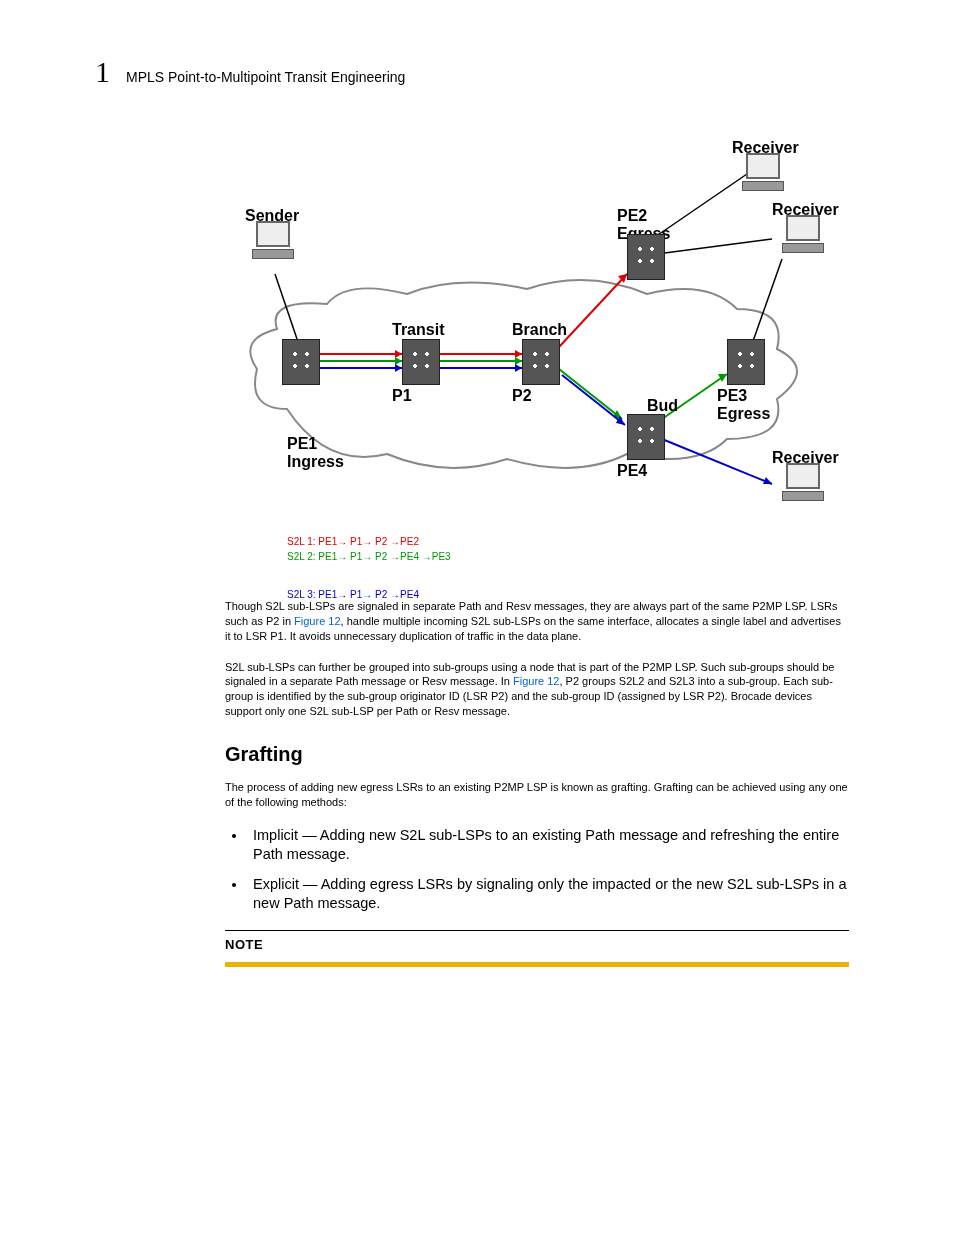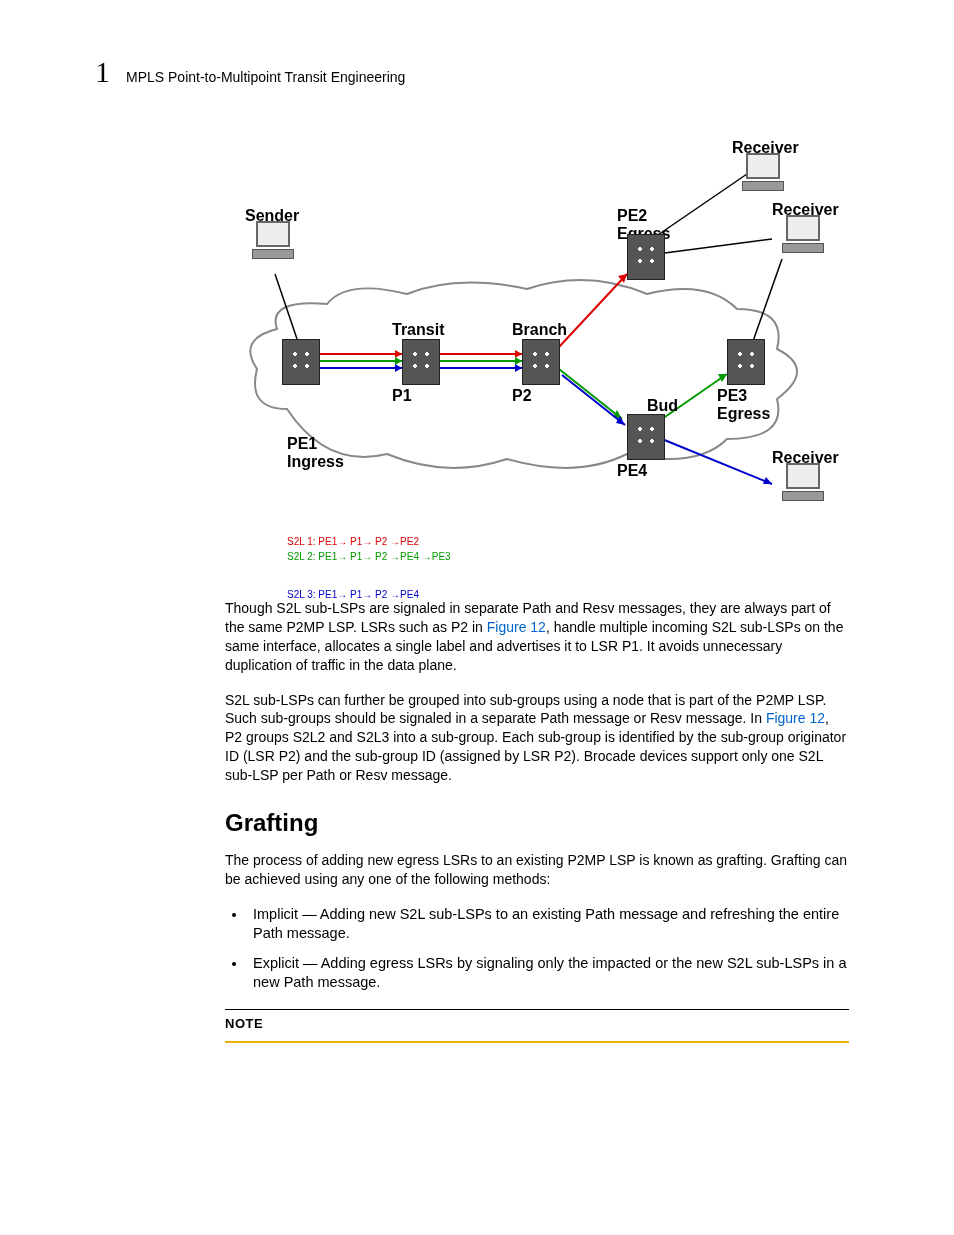--- a/index.html
+++ b/index.html
@@ -88,55 +88,55 @@
     top: 395px;
     font-size: 10px;
     line-height: 1.5;
   }
   .legend-line { white-space: nowrap; }
   .arrow { font-size: 10px; }
   .red { color: #d00; }
   .green { color: #090; }
   .blue { color: #00c; margin-top: 23px; }
   .body-text {
-    font-size: 14px;
+    font-size: 11px;
     line-height: 1.35;
     margin: 14px 0 16px 0;
     color: #000;
   }
   .content-block {
     margin-left: 130px;
     margin-right: 30px;
   }
   .link {
     color: #0066cc;
   }
   .sub-heading {
     font-size: 14.5px;
     margin: 18px 0 4px 0;
   }
   .section-heading {
     font-family: Arial, sans-serif;
     font-weight: bold;
-    font-size: 24px;
+    font-size: 20px;
     margin: 24px 0 12px 0;
   }
   ul.bullets {
     margin: 0 0 16px 0;
     padding-left: 22px;
   }
   ul.bullets li {
     font-size: 14.5px;
     line-height: 1.35;
     margin-bottom: 10px;
     padding-left: 6px;
   }
   .note-box {
     border-top: 1px solid #000;
-    border-bottom: 2px solid #eab308;
+    border-bottom: 5px solid #eab308;
     padding: 6px 0 8px 0;
   }
   .note-label {
     font-family: Arial, sans-serif;
     font-weight: bold;
     font-size: 13px;
     letter-spacing: 0.5px;
     margin-bottom: 2px;
   }
   .note-text {

